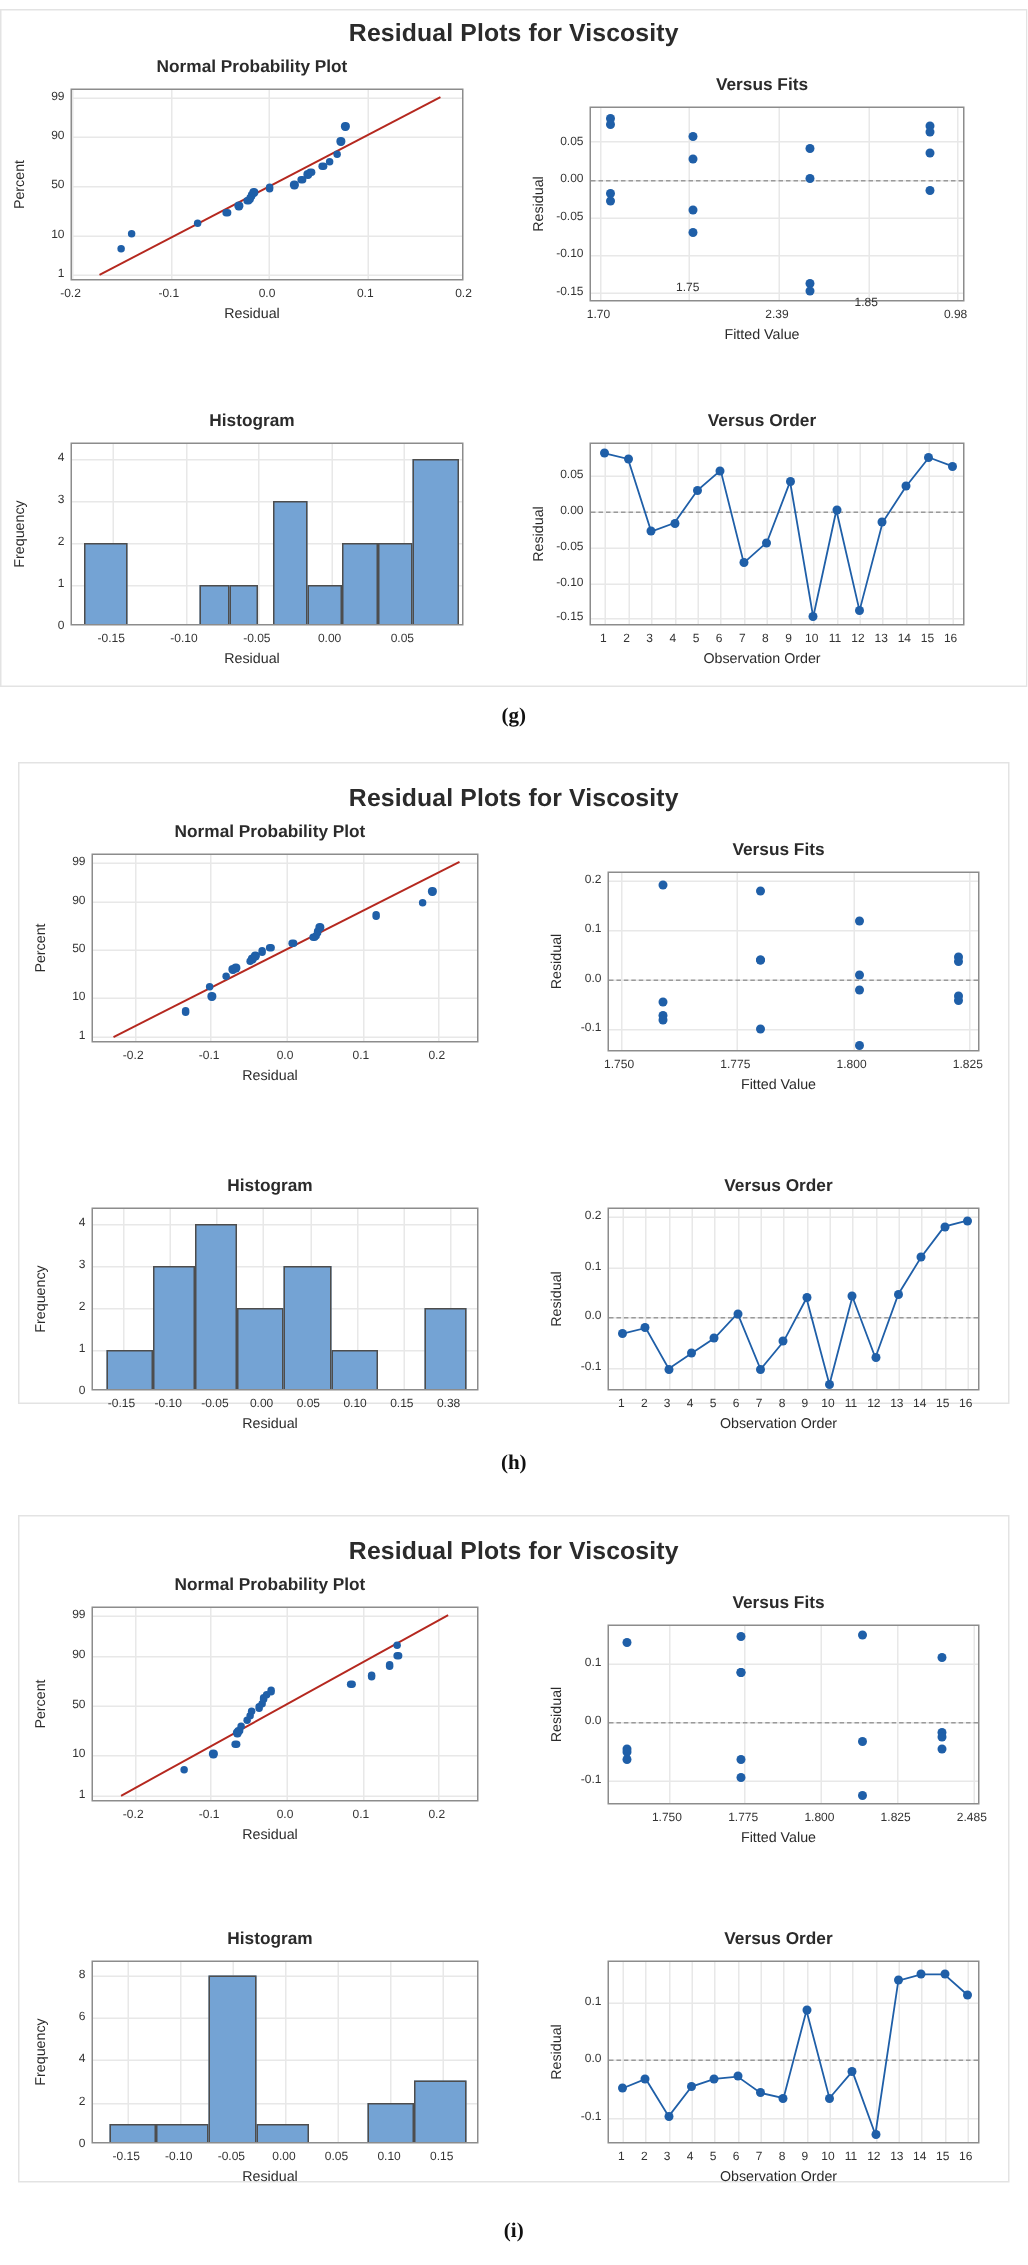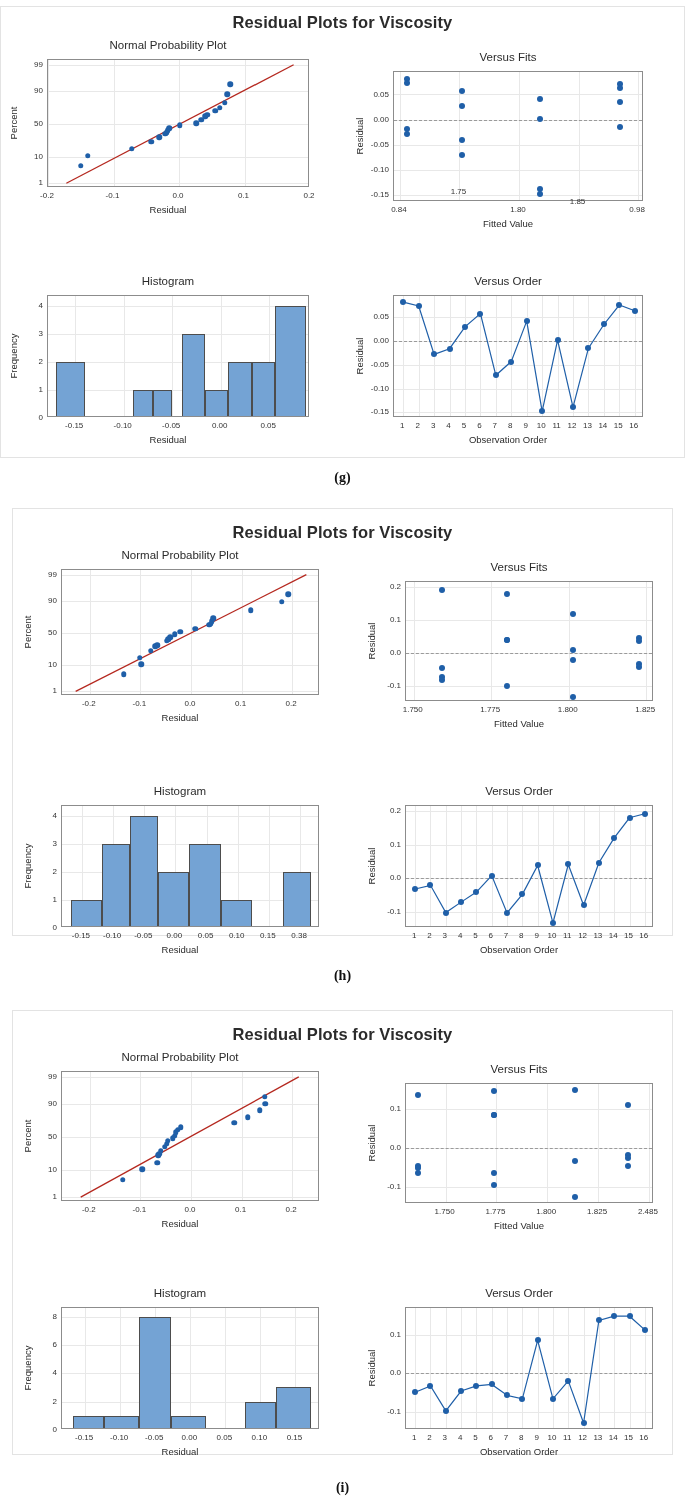--- a/index.html
+++ b/index.html
@@ -4,21 +4,21 @@
 <style>
   html,body{margin:0;padding:0;background:#ffffff;}
   body{width:685px;height:1510px;font-family:"Liberation Sans",sans-serif;color:#1a1a1a;}
   .page{position:relative;width:685px;height:1510px;overflow:hidden;}
 
   .figpanel{position:absolute;background:#fff;border:1px solid #e3e3e3;box-sizing:border-box;}
   .fig-title{position:absolute;left:0;right:0;text-align:center;font-size:16.5px;font-weight:700;color:#2b2b2b;letter-spacing:.1px;}
   .panel-caption{position:absolute;left:0;right:0;text-align:center;font-family:"Liberation Serif",serif;font-weight:700;font-size:14px;color:#111;}
 
   .subplot{position:absolute;}
-  .sub-title{position:absolute;left:0;right:0;top:0;text-align:center;font-size:11.5px;color:#2b2b2b;font-weight:400;}
+  .sub-title{position:absolute;left:0;right:0;top:0;text-align:center;font-size:11.5px;color:#2b2b2b;font-weight:700;}
   .plotbox{position:absolute;border:1px solid #8c8c8c;box-sizing:border-box;background:#fff;overflow:hidden;}
   .gl{position:absolute;background:#e8e8e8;}
   .gl.v{width:1px;top:0;bottom:0;}
   .gl.h{height:1px;left:0;right:0;}
   .zeroline{position:absolute;left:0;right:0;height:0;border-top:1px dashed #9a9a9a;}
 
   .pt{position:absolute;width:6px;height:6px;border-radius:50%;background:#1f5fa8;transform:translate(-50%,-50%);}
   .pt.sm{width:5.5px;height:5.5px;}
   svg.ov{position:absolute;left:0;top:0;overflow:visible;}
 
@@ -108,23 +108,23 @@
           <div class="pt" style="left: 67.8571px; top: 83px;"></div>
           <div class="pt" style="left: 146.429px; top: 26.5px;"></div>
           <div class="pt" style="left: 146.429px; top: 46.5px;"></div>
           <div class="pt" style="left: 146.429px; top: 117px;"></div>
           <div class="pt" style="left: 146.429px; top: 121.5px;"></div>
           <div class="pt" style="left: 226.19px; top: 12px;"></div>
           <div class="pt" style="left: 226.19px; top: 15.5px;"></div>
           <div class="pt" style="left: 226.19px; top: 30px;"></div>
           <div class="pt" style="left: 226.19px; top: 55px;"></div>
         </div>
-        <div class="xtick" style="left: 39.9524px; top: 154px;">0.84</div>
+        <div class="xtick" style="left: 39.9524px; top: 154px;">1.70</div>
         <div class="xtick" style="left: 99.4762px; top: 136px; text-align: center;">1.75</div>
-        <div class="xtick" style="left: 159px; top: 154px;">1.80</div>
+        <div class="xtick" style="left: 159px; top: 154px;">2.39</div>
         <div class="xtick" style="left: 218.524px; top: 146px;">1.85</div>
         <div class="xtick" style="left: 278.048px; top: 154px;">0.98</div>
         <div class="ytick" style="left: 0px; width: 30px; top: 142.5px;">-0.15</div>
         <div class="ytick" style="left: 0px; width: 30px; top: 117.5px;">-0.10</div>
         <div class="ytick" style="left: 0px; width: 30px; top: 92.5px;">-0.05</div>
         <div class="ytick" style="left: 0px; width: 30px; top: 67.5px;">0.00</div>
         <div class="ytick" style="left: 0px; width: 30px; top: 42.5px;">0.05</div>
         <div class="xlab" style="top: 167px;">Fitted Value</div>
         <div class="ylab" style="left: 6px; top: 85px; transform: rotate(-90deg) translate(-50%, -100%);">Residual</div>
       </div>

